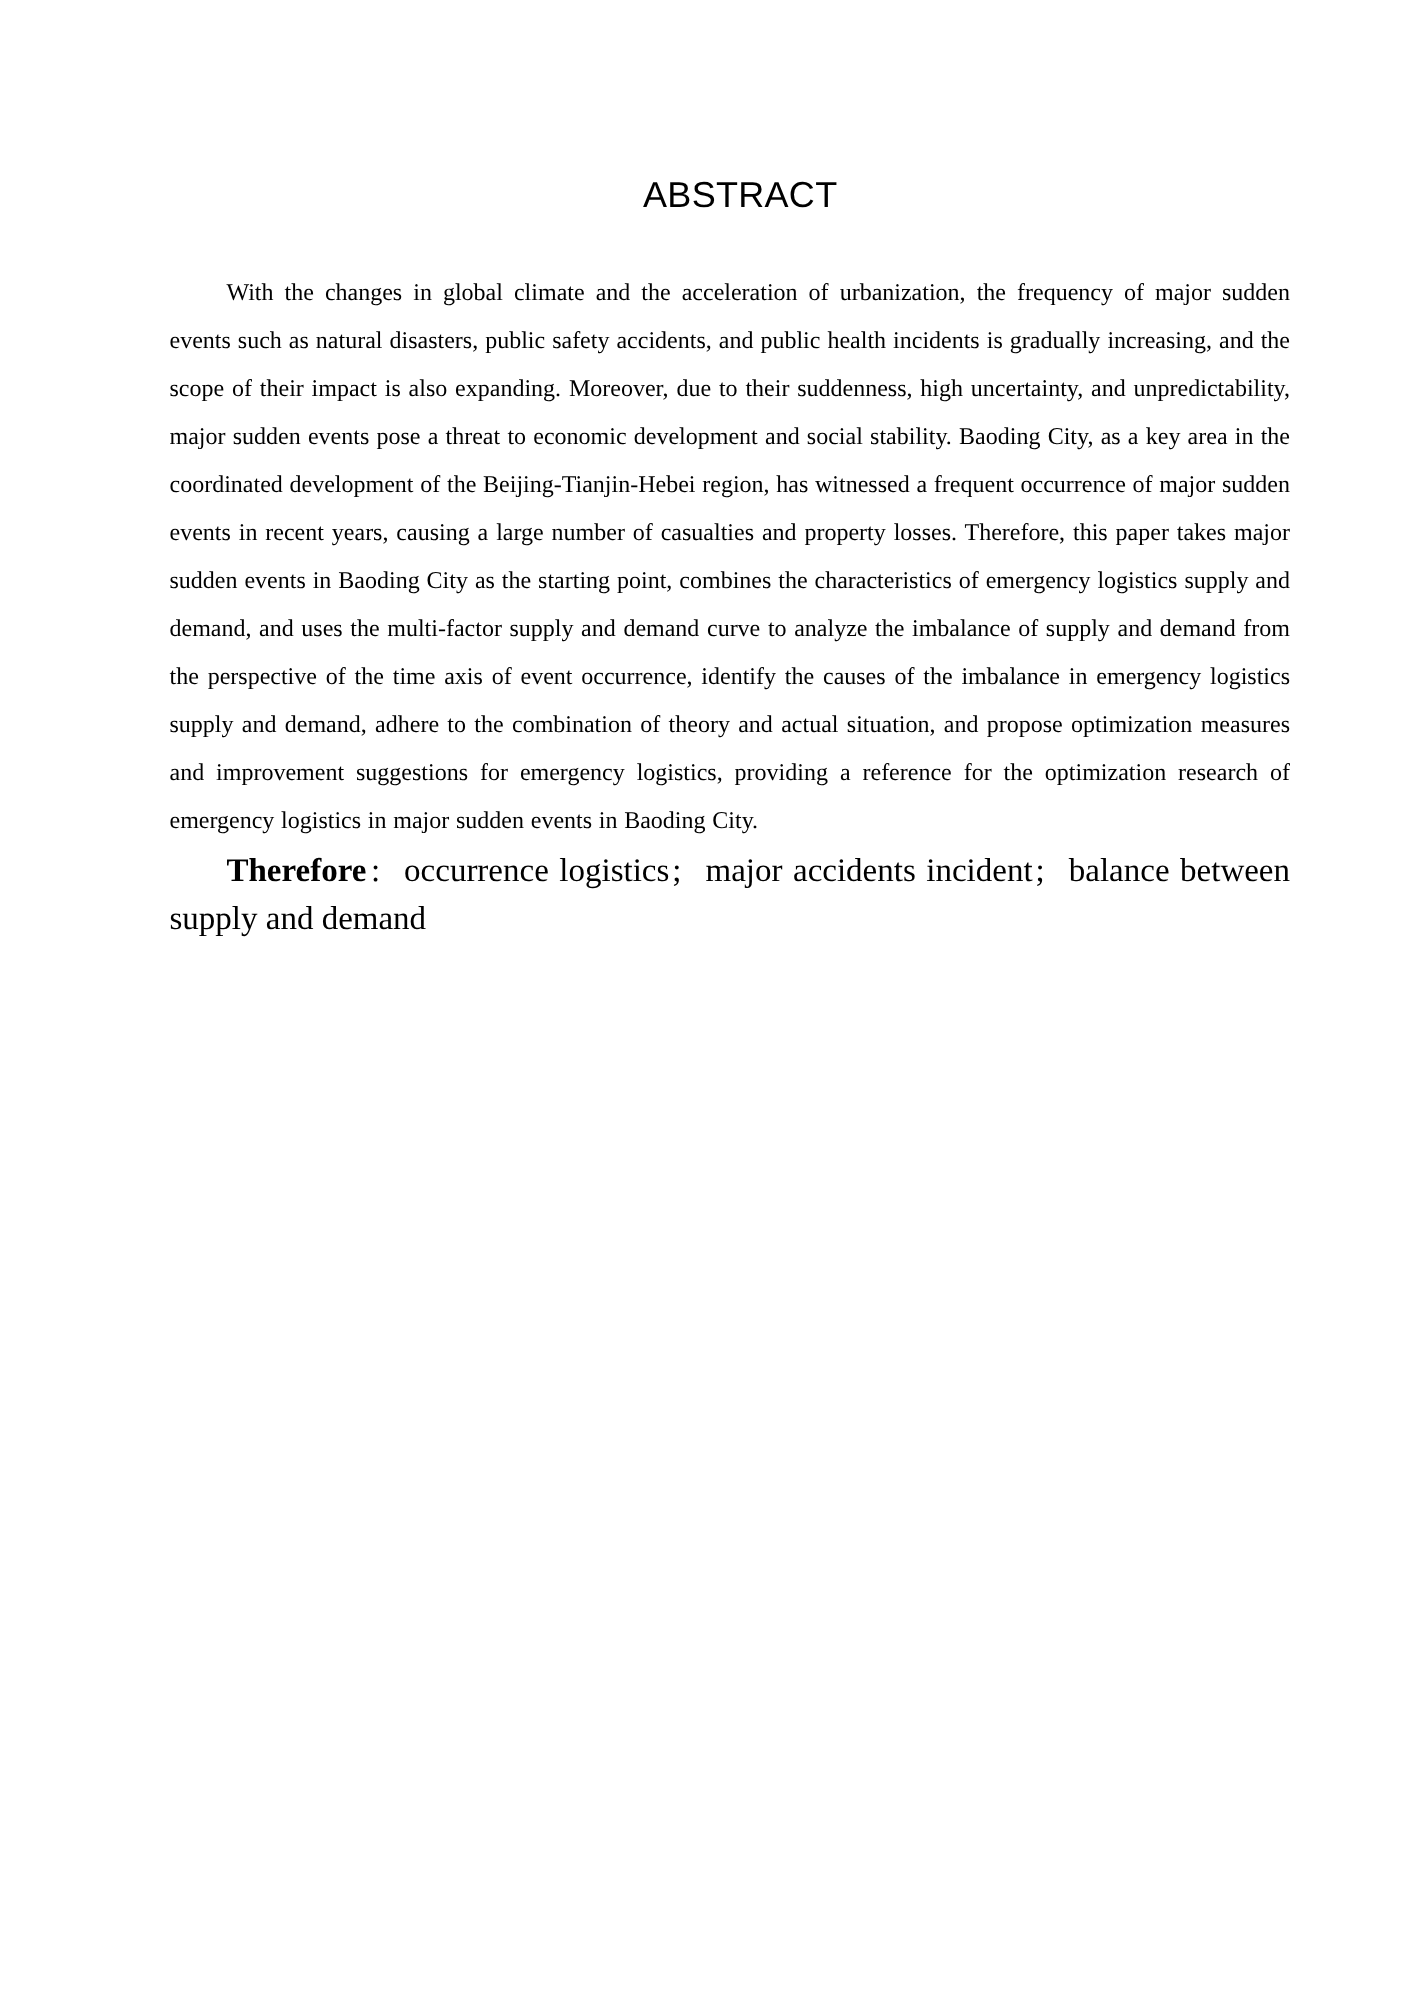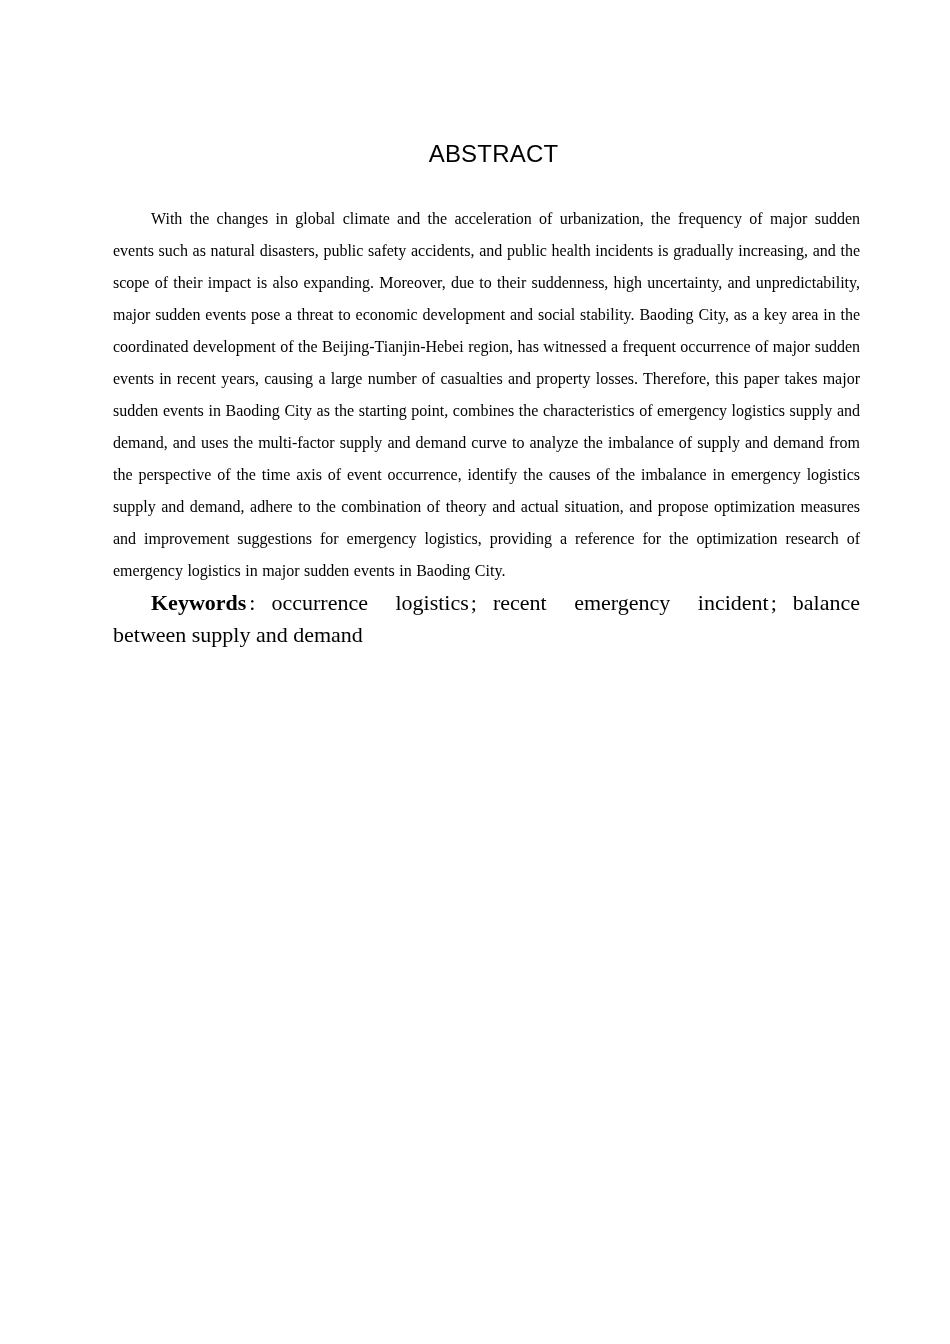--- a/index.html
+++ b/index.html
@@ -5,21 +5,20 @@
   * { margin: 0; padding: 0; box-sizing: border-box; }
   html, body { background: #ffffff; }
   .page {
     position: relative;
     width: 950px;
     height: 1164px;
     background: #ffffff;
     color: #000000;
     font-family: "Liberation Serif", serif;
     overflow: hidden;
-    margin-top: 23px;
   }
   .content {
     position: absolute;
     left: 113px;
     top: 0;
     width: 747px;
   }
   .title {
     font-family: "Liberation Sans", sans-serif;
     font-size: 24px;
@@ -57,17 +56,17 @@
 </style>
 </head>
 <body>
 
 <div class="page">
   <div class="content">
     <h1 class="title">ABSTRACT</h1>
 
     <p class="body-text">With the changes in global climate and the acceleration of urbanization, the frequency of major sudden events such as natural disasters, public safety accidents, and public health incidents is gradually increasing, and the scope of their impact is also expanding. Moreover, due to their suddenness, high uncertainty, and unpredictability, major sudden events pose a threat to economic development and social stability. Baoding City, as a key area in the coordinated development of the Beijing-Tianjin-Hebei region, has witnessed a frequent occurrence of major sudden events in recent years, causing a large number of casualties and property losses. Therefore, this paper takes major sudden events in Baoding City as the starting point, combines the characteristics of emergency logistics supply and demand, and uses the multi-factor supply and demand curve to analyze the imbalance of supply and demand from the perspective of the time axis of event occurrence, identify the causes of the imbalance in emergency logistics supply and demand, adhere to the combination of theory and actual situation, and propose optimization measures and improvement suggestions for emergency logistics, providing a reference for the optimization research of emergency logistics in major sudden events in Baoding City.</p>
 
-    <p class="keywords"><span class="kw-label">Keywords</span><span class="kw-colon">:</span><span>occurrence logistics</span><span class="kw-semi">;</span><span>recent emergency incident</span><span class="kw-semi">;</span><span>balance between supply and demand</span></p>
+    <p class="keywords"><span class="kw-label">Therefore</span><span class="kw-colon">:</span><span>occurrence logistics</span><span class="kw-semi">;</span><span>major accidents incident</span><span class="kw-semi">;</span><span>balance between supply and demand</span></p>
   </div>
 
   <div class="footer">II</div>
 </div>
 
 </body></html>

